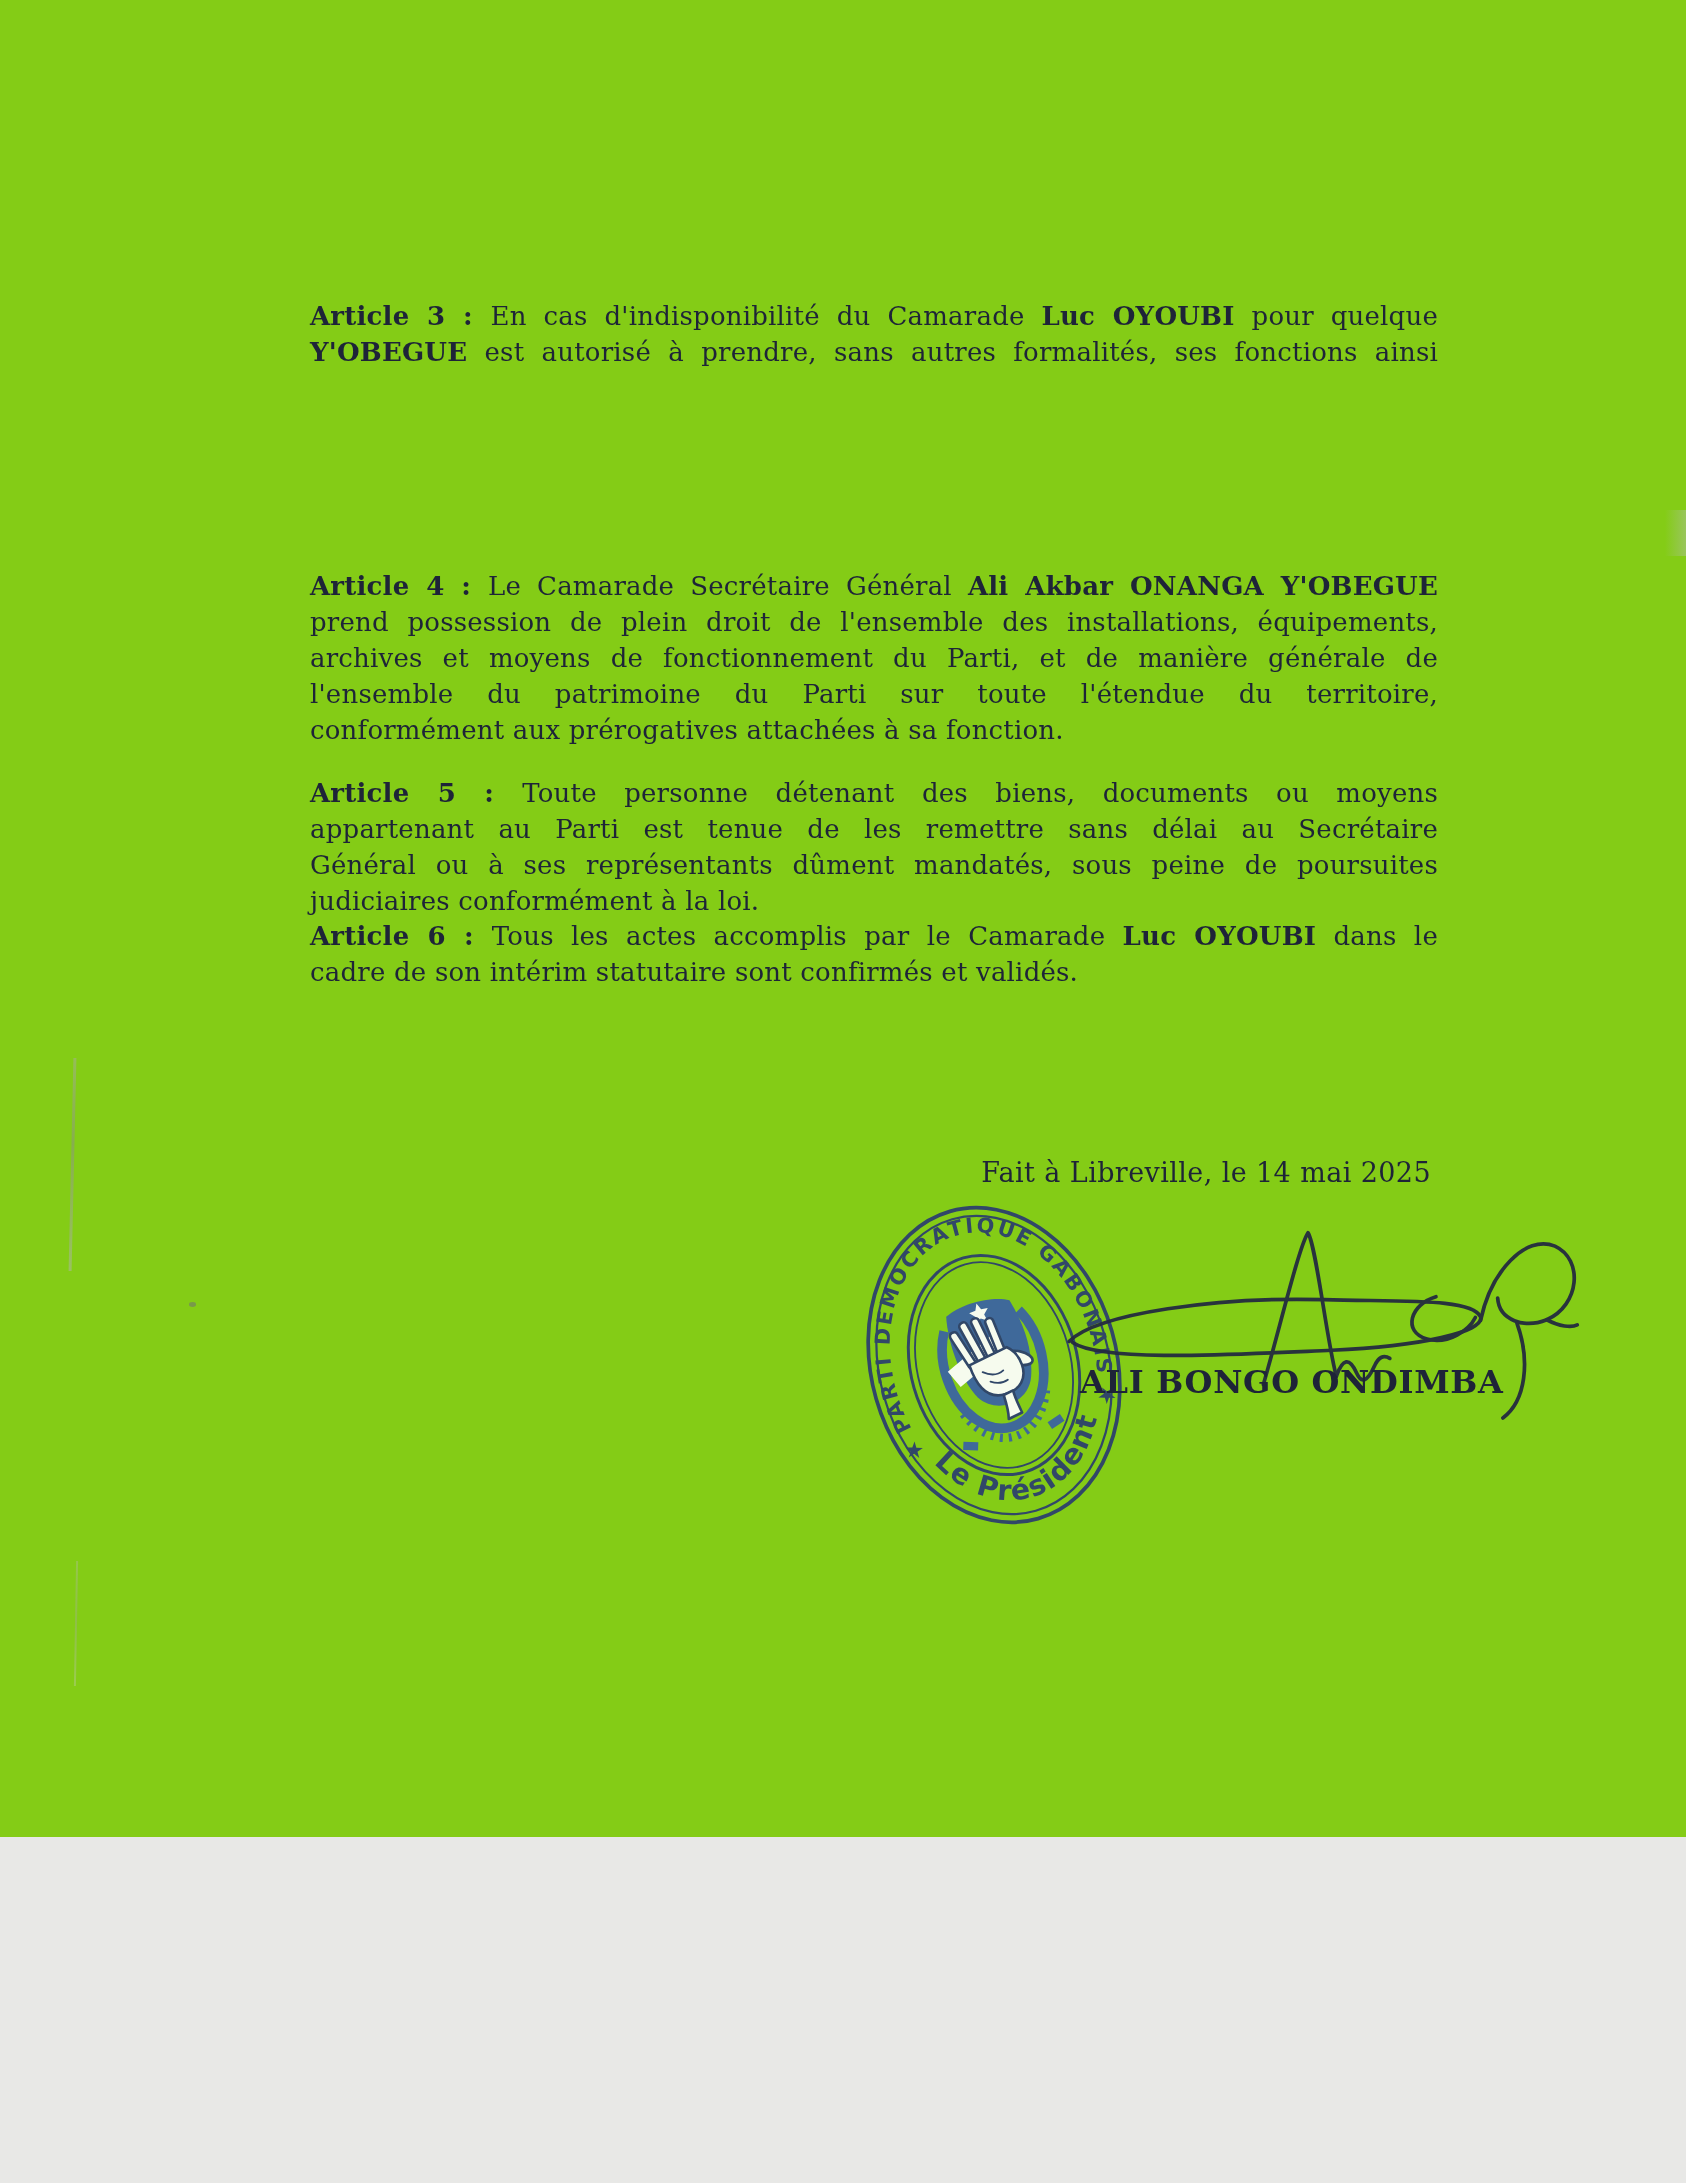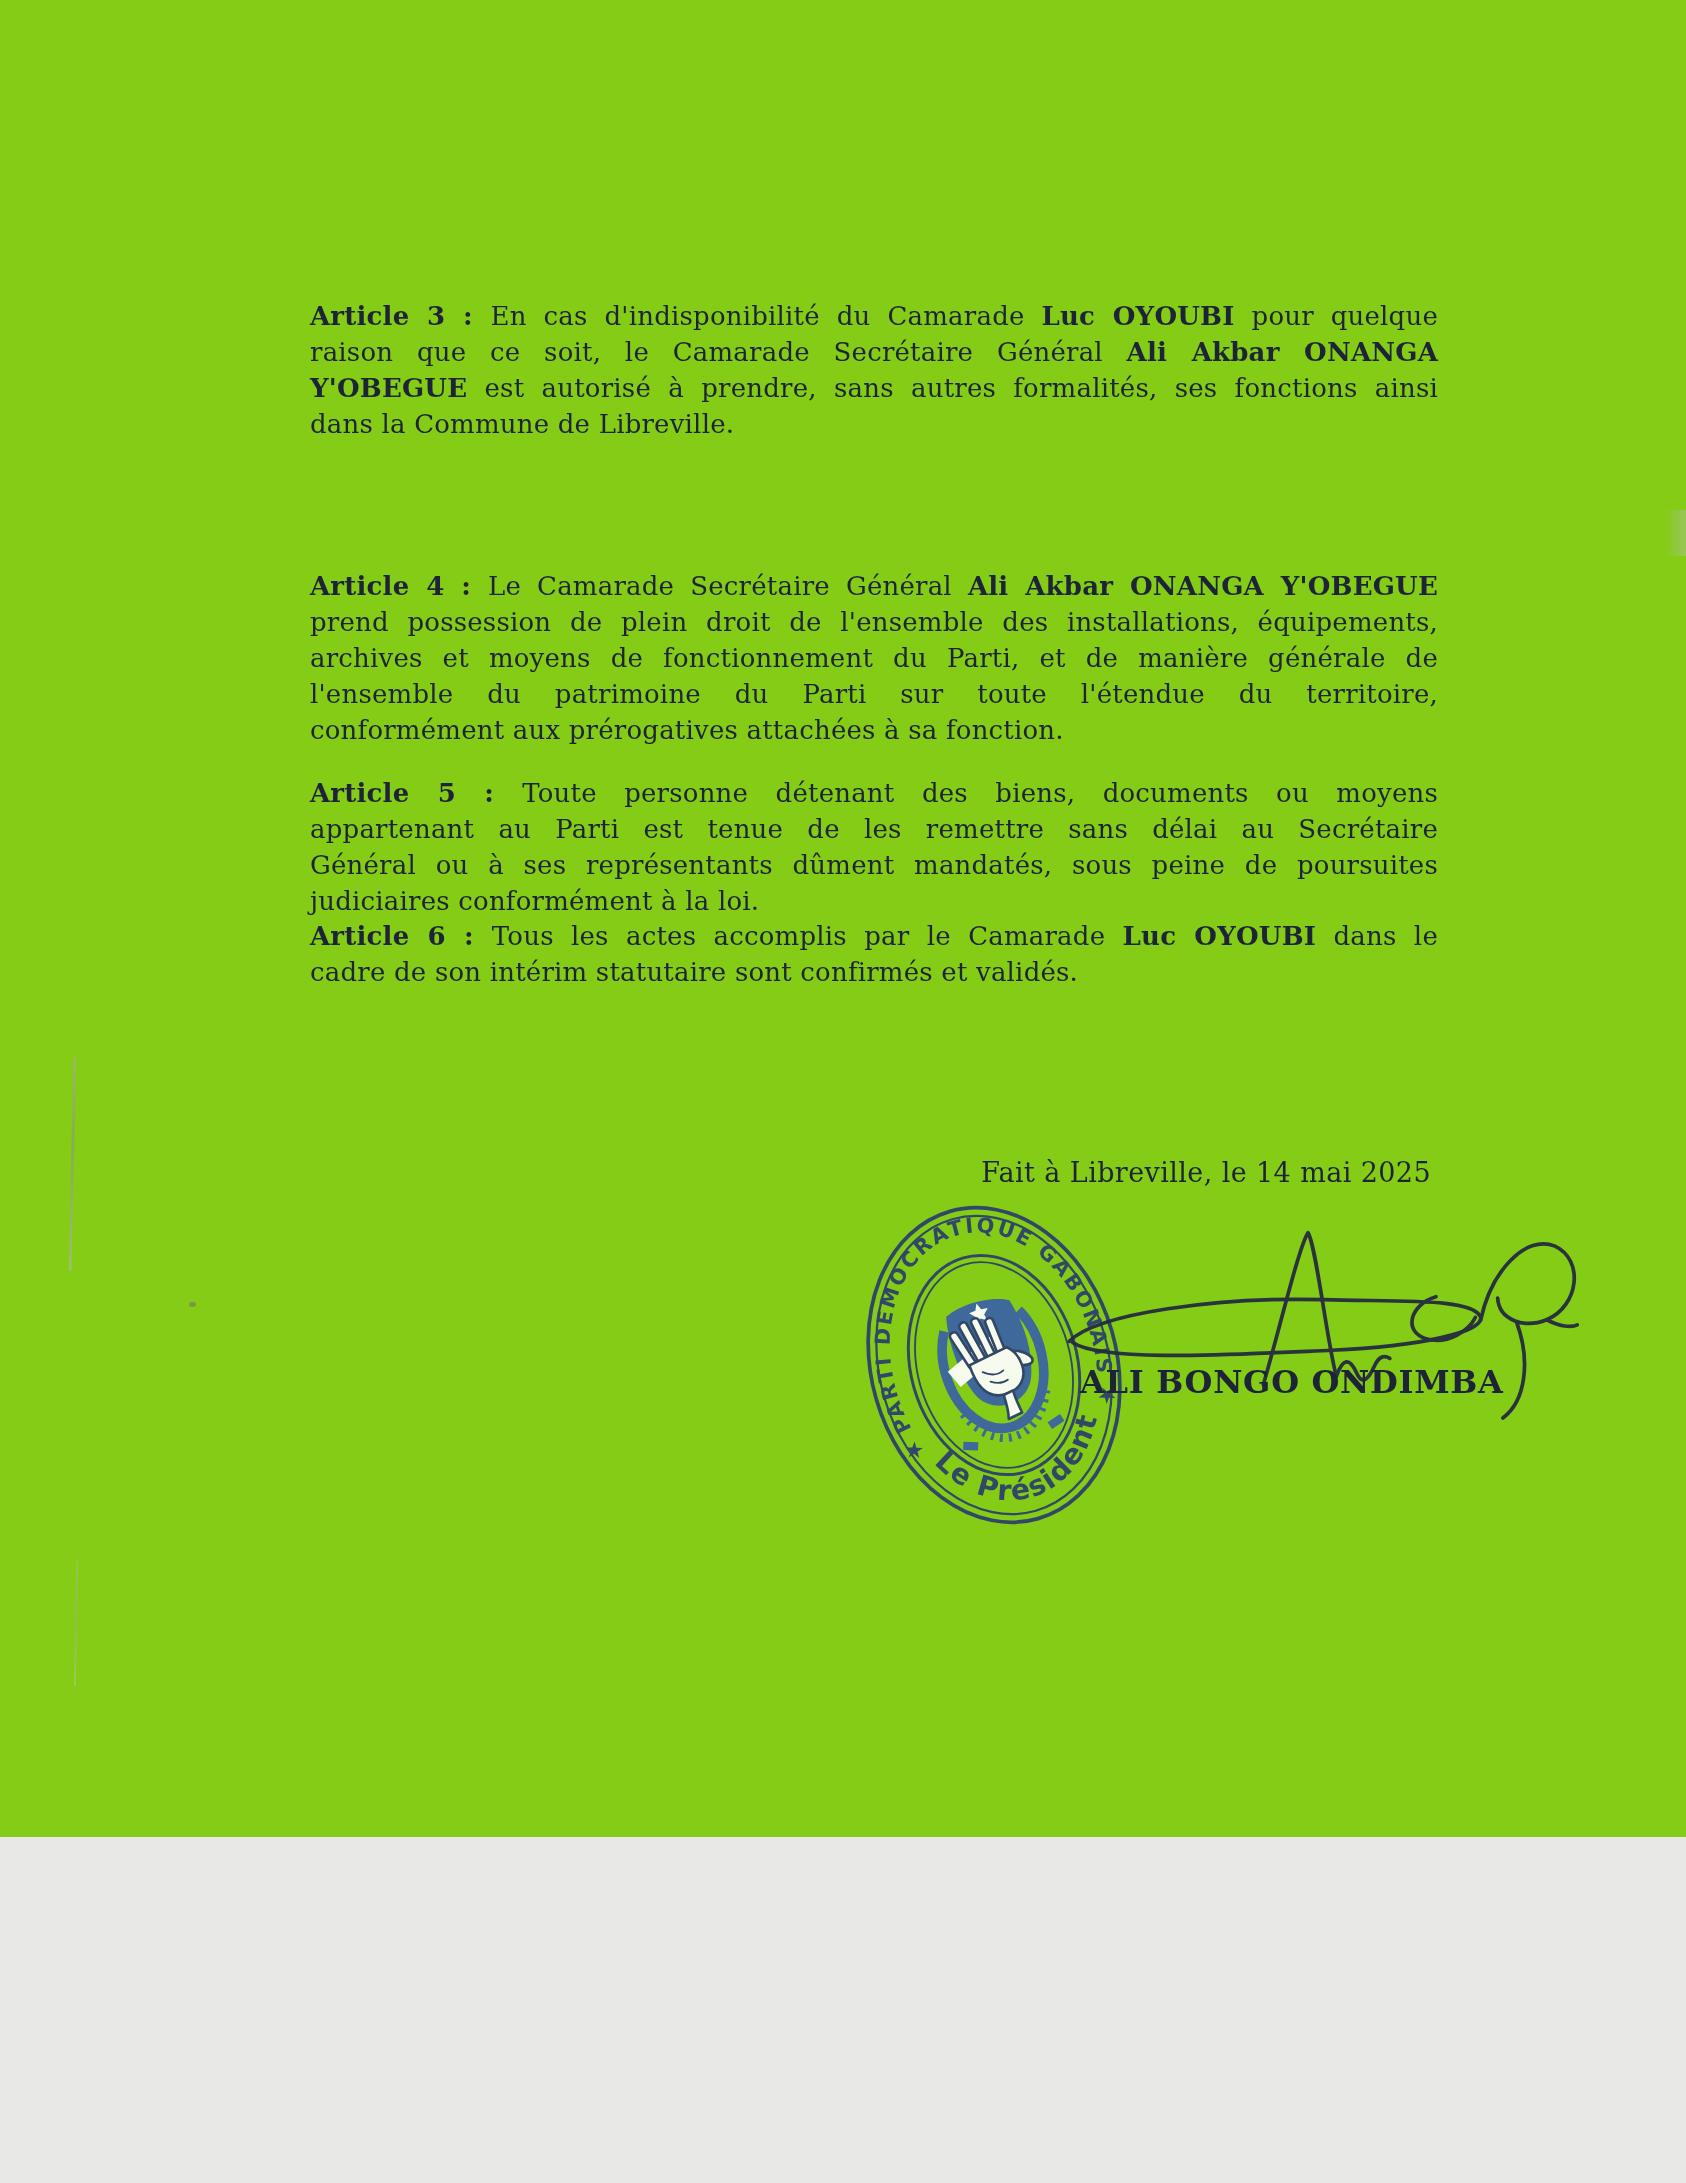--- a/index.html
+++ b/index.html
@@ -56,23 +56,21 @@
   .art-smudge{left:1665px;top:510px;width:22px;height:46px;background:linear-gradient(90deg,rgba(200,200,205,0),rgba(185,188,196,.7));opacity:.6;}
 </style>
 </head>
 <body>
 
 <div class="page">
 
   <section class="doc-body">
     <div class="para a3">
         <div class="line"><span class="b">Article 3 : </span><span>En cas d'indisponibilité du Camarade </span><span class="b">Luc OYOUBI</span><span> pour quelque</span></div>
-        <div class="line"><span>raison que ce soit, le Camarade Secrétaire Général </span><span class="b">Ali Akbar ONANGA</span></div>
         <div class="line"><span class="b">Y'OBEGUE</span><span> est autorisé à prendre, sans autres formalités, ses fonctions ainsi</span></div>
-        <div class="line last"><span>dans la Commune de Libreville.</span></div>
       </div>
     <div class="para a4">
         <div class="line"><span class="b">Article 4 : </span><span>Le Camarade Secrétaire Général </span><span class="b">Ali Akbar ONANGA Y'OBEGUE</span></div>
         <div class="line"><span>prend possession de plein droit de l'ensemble des installations, équipements,</span></div>
         <div class="line"><span>archives et moyens de fonctionnement du Parti, et de manière générale de</span></div>
         <div class="line"><span>l'ensemble du patrimoine du Parti sur toute l'étendue du territoire,</span></div>
         <div class="line last"><span>conformément aux prérogatives attachées à sa fonction.</span></div>
       </div>
     <div class="para a5">
         <div class="line"><span class="b">Article 5 : </span><span>Toute personne détenant des biens, documents ou moyens</span></div>

